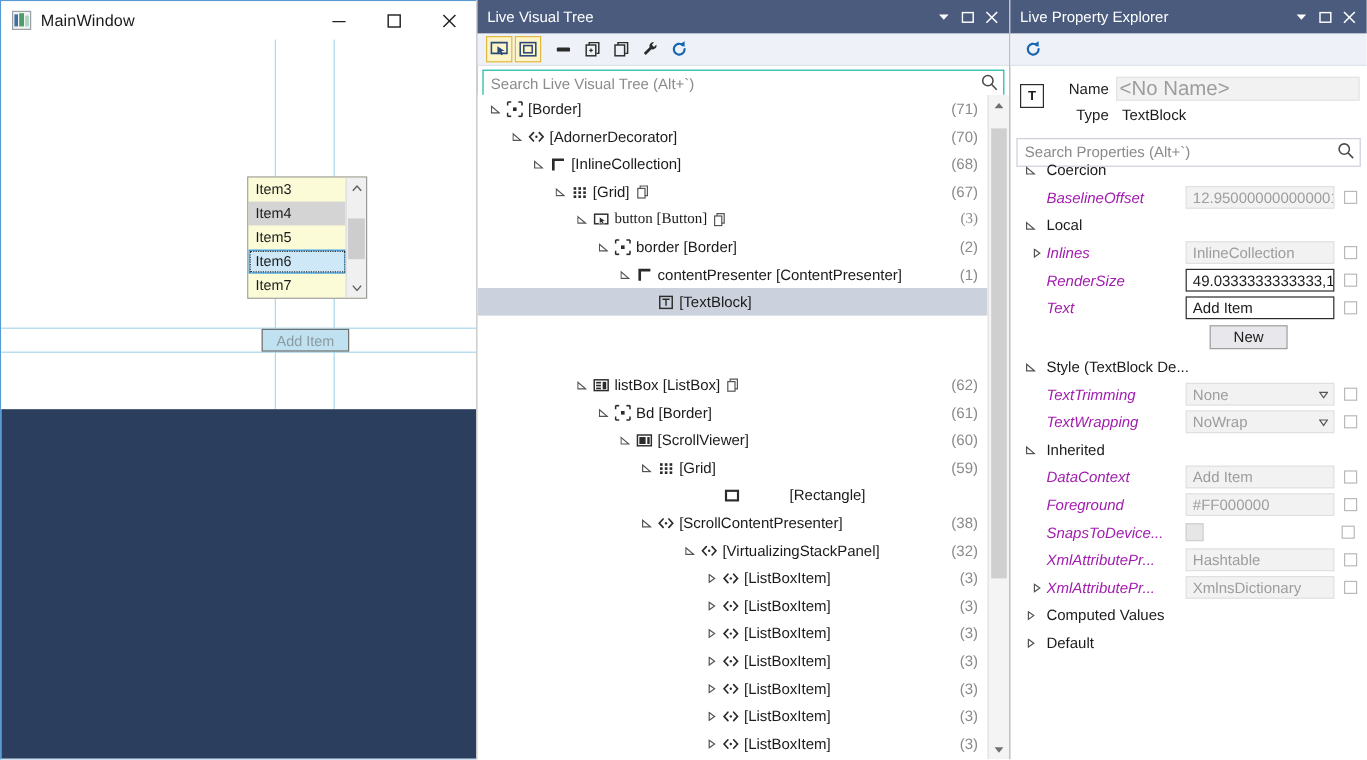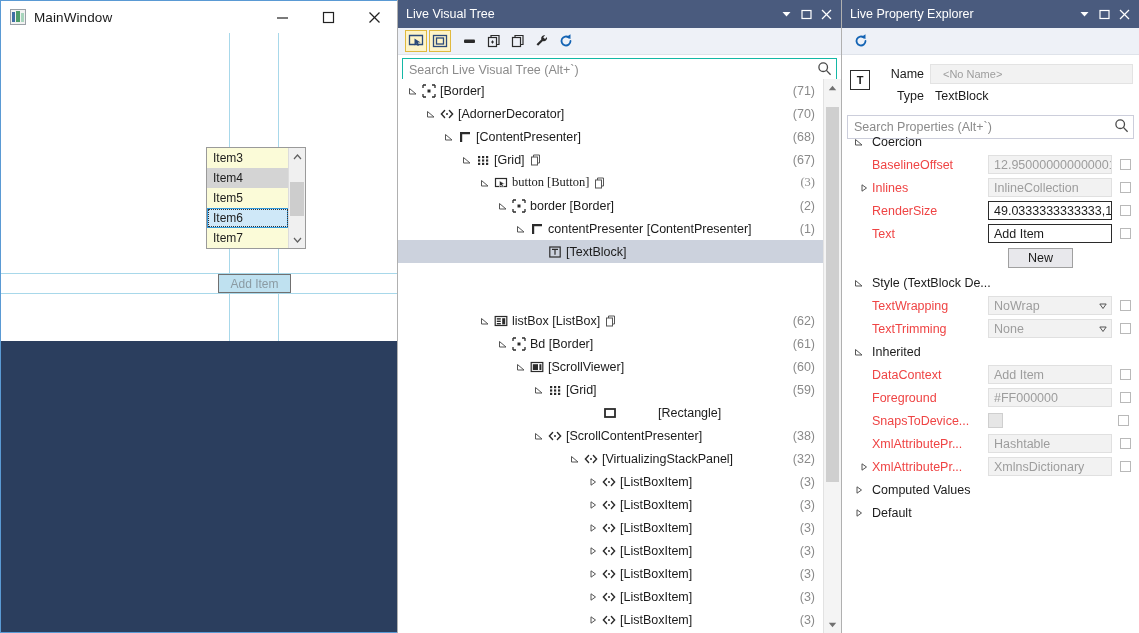--- a/index.html
+++ b/index.html
@@ -167,42 +167,42 @@
   .lpe-typeicon {
     width: 20px; height: 20px; border: 1px solid #2b2b2b; display: flex;
     align-items: center; justify-content: center; font-size: 11px; font-weight: bold;
     color: #1b1b1b; margin-top: 7px;
   }
   .lpe-fields { flex: 1; }
   .lpe-row { display: flex; align-items: center; height: 22px; gap: 6px; }
   .lpe-row .k { width: 46px; text-align: right; font-size: 12.5px; color: #1b1b1b; }
   .lpe-row .vbox {
     flex: 1; height: 20px; background: #f2f2f2; border: 1px solid #e3e3e3;
-    display: flex; align-items: center; padding-left: 12px;
-    font-size: 11px; color: #9d9d9d;
+    display: flex; align-items: center; padding-left: 2px;
+    font-size: 17px; color: #9d9d9d;
   }
   .lpe-row .vplain { flex: 1; font-size: 12.5px; color: #1b1b1b; padding-left: 5px; }
   .lpe-search {
     height: 24px; margin: 4px 5px 2px 5px; background: #ffffff;
     border: 1px solid #cccedb; display: flex; align-items: center; padding: 0 4px 0 6px;
   }
   .lpe-search input {
     flex: 1; border: none; outline: none; font-size: 12.5px; color: #333;
     font-family: "Liberation Sans", sans-serif; background: transparent;
   }
   .lpe-search input::placeholder { color: #8b8b8b; }
   .lpe-list { position: absolute; left: 0; right: 0; top: 130px; bottom: 0; overflow: hidden; }
   .pgroup {
     height: 23px; display: flex; align-items: center; font-size: 12.5px; color: #1b1b1b;
     padding-left: 10px;
   }
   .pgroup .gexp { width: 14px; display: flex; align-items: center; justify-content: center; font-size: 8px; color: #555; }
   .prow { height: 23px; display: flex; align-items: center; font-size: 12.5px; padding-left: 14px; }
   .prow .pexp { width: 16px; display: flex; align-items: center; justify-content: center; font-size: 8px; color: #555; }
-  .prow .pname { width: 116px; color: #ef4444; white-space: nowrap; overflow: hidden; }
+  .prow .pname { width: 116px; color: #a21caf; white-space: nowrap; overflow: hidden; font-style: italic; }
   .prow .pval {
     width: 124px; height: 19px; background: #f2f2f2; border: 1px solid #e0e0e0;
     display: flex; align-items: center; padding-left: 5px;
     font-size: 12.5px; color: #9d9d9d; white-space: nowrap; overflow: hidden;
   }
   .prow .pval.editable { background: #ffffff; border: 1px solid #2b2b2b; color: #1b1b1b; }
   .prow .pval.combo { justify-content: space-between; padding-right: 0; }
   .pval .cbtn {
     width: 17px; height: 17px; display: flex; align-items: center; justify-content: center;
     color: #7a7a7a; font-size: 8px; background: #f2f2f2;
@@ -407,21 +407,21 @@
             <span class="exp">
               <svg width="8" height="8" viewBox="0 0 8 8">
                 <polygon points="0.5,1.5 7,7 0.5,7" fill="none" stroke="#555" stroke-width="1"></polygon>
               </svg>
             </span>
             <span class="icn">
               <svg width="14" height="14" viewBox="0 0 14 14">
                 <path d="M2 2h10v2.2H4.2V12H2z" fill="#2b2b2b"></path>
               </svg>
             </span>
-            <span class="lbl">[ContentPresenter]</span>
+            <span class="lbl">[InlineCollection]</span>
             <span class="cnt">(68)</span>
           </div>
           <div class="tnode" style="padding-left: 62px;">
             <span class="exp">
               <svg width="8" height="8" viewBox="0 0 8 8">
                 <polygon points="0.5,1.5 7,7 0.5,7" fill="none" stroke="#555" stroke-width="1"></polygon>
               </svg>
             </span>
             <span class="icn">
               <svg width="14" height="14" viewBox="0 0 14 14">
@@ -826,20 +826,28 @@
           <span style="margin-left: 6px;">Coercion</span>
         </div>
         <div class="prow">
           <span class="pexp"></span>
           <span class="pname">BaselineOffset</span>
           <span class="pval">
             <span>12.950000000000001</span>
           </span>
           <span class="pchk"></span>
         </div>
+        <div class="pgroup">
+          <span class="gexp">
+            <svg width="8" height="8" viewBox="0 0 8 8">
+              <polygon points="0.5,1.5 7,7 0.5,7" fill="none" stroke="#555" stroke-width="1"></polygon>
+            </svg>
+          </span>
+          <span style="margin-left: 6px;">Local</span>
+        </div>
         <div class="prow">
           <span class="pexp">
             <svg width="8" height="8" viewBox="0 0 8 8">
               <polygon points="2,0.8 6.5,4 2,7.2" fill="none" stroke="#555" stroke-width="1"></polygon>
             </svg>
           </span>
           <span class="pname">Inlines</span>
           <span class="pval">
             <span>InlineCollection</span>
           </span>
@@ -864,47 +872,47 @@
         <div class="newbtn-row">
           <div class="newbtn">New</div>
         </div>
         <div class="pgroup">
           <span class="gexp">
             <svg width="8" height="8" viewBox="0 0 8 8">
               <polygon points="0.5,1.5 7,7 0.5,7" fill="none" stroke="#555" stroke-width="1"></polygon>
             </svg>
           </span>
           <span style="margin-left: 6px;">Style (TextBlock De...</span>
+        </div>
+        <div class="prow">
+          <span class="pexp"></span>
+          <span class="pname">TextTrimming</span>
+          <span class="pval combo">
+            <span>None</span>
+            <span class="cbtn">
+              <svg width="8" height="8" viewBox="0 0 8 8" style="transform: rotate(90deg);">
+                <polygon points="2,0.8 6.5,4 2,7.2" fill="none" stroke="#555" stroke-width="1"></polygon>
+              </svg>
+            </span>
+          </span>
+          <span class="pchk"></span>
         </div>
         <div class="prow">
           <span class="pexp"></span>
           <span class="pname">TextWrapping</span>
           <span class="pval combo">
             <span>NoWrap</span>
             <span class="cbtn">
               <svg width="8" height="8" viewBox="0 0 8 8" style="transform: rotate(90deg);">
                 <polygon points="2,0.8 6.5,4 2,7.2" fill="none" stroke="#555" stroke-width="1"></polygon>
               </svg>
             </span>
           </span>
           <span class="pchk"></span>
         </div>
-        <div class="prow">
-          <span class="pexp"></span>
-          <span class="pname">TextTrimming</span>
-          <span class="pval combo">
-            <span>None</span>
-            <span class="cbtn">
-              <svg width="8" height="8" viewBox="0 0 8 8" style="transform: rotate(90deg);">
-                <polygon points="2,0.8 6.5,4 2,7.2" fill="none" stroke="#555" stroke-width="1"></polygon>
-              </svg>
-            </span>
-          </span>
-          <span class="pchk"></span>
-        </div>
         <div class="pgroup">
           <span class="gexp">
             <svg width="8" height="8" viewBox="0 0 8 8">
               <polygon points="0.5,1.5 7,7 0.5,7" fill="none" stroke="#555" stroke-width="1"></polygon>
             </svg>
           </span>
           <span style="margin-left: 6px;">Inherited</span>
         </div>
         <div class="prow">
           <span class="pexp"></span>

